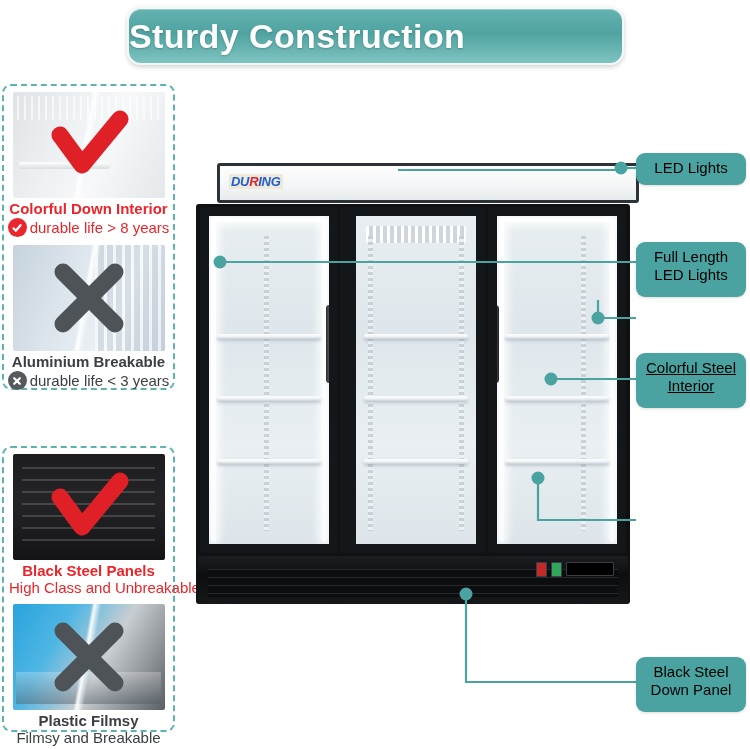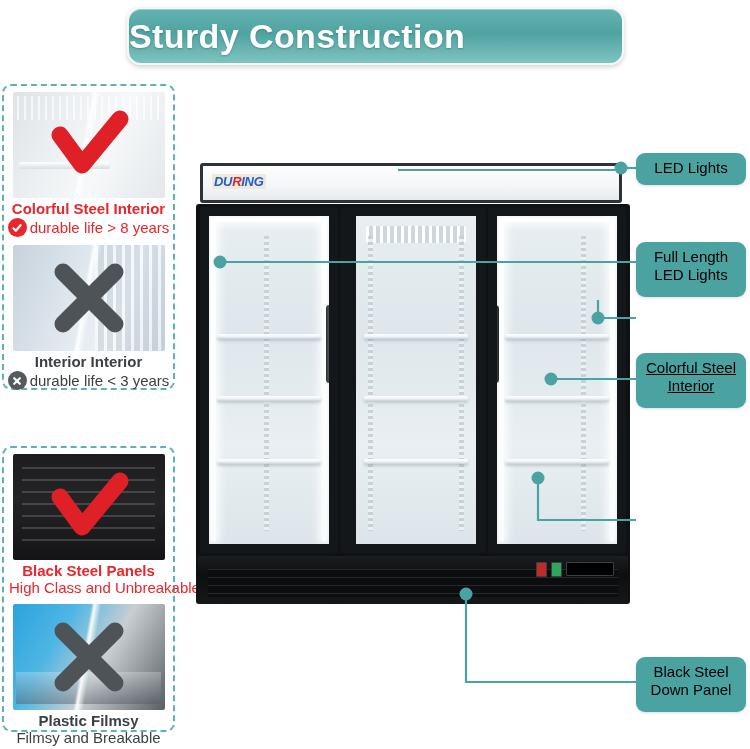--- a/index.html
+++ b/index.html
@@ -172,21 +172,21 @@
   
   .fridge {
     position: absolute;
     left: 196px;
     top: 163px;
     width: 434px;
     height: 477px;
   }
   .fr-header {
     position: absolute;
-    left: 4px; top: 0;
+    left: 21px; top: 0;
     width: 422px; height: 40px;
     background: linear-gradient(180deg,#fdfdfd 0%, #f4f6f7 60%, #e7eaec 100%);
     border: 3px solid #2b3238;
     border-radius: 3px;
     box-sizing: border-box;
   }
   .logo {
     position: absolute;
     left: 9px; top: 8px;
     font-size: 13px;
@@ -366,21 +366,21 @@
           <div class="ph-grille"></div>
           <div class="ph-shelf" style="top:66%;"></div>
           <div class="ph-panelline"></div>
           <div class="mark">
             <svg viewBox="0 0 86 72">
               <path d="M14 26 L36 56 L74 10" fill="none" stroke="#e02027" stroke-width="17" stroke-linecap="round" stroke-linejoin="round"></path>
             </svg>
           </div>
         </div>
         <div class="card-caption">
-          <span class="cap-title">Colorful Steel Interior</span>
+          <span class="cap-title">Colorful Down Interior</span>
           <div class="cap-sub-row">
             <span class="badge badge-yes">
               <svg width="12" height="12" viewBox="0 0 12 12">
                 <path d="M2.5 6.3 L4.8 8.8 L9.5 3.2" fill="none" stroke="#ffffff" stroke-width="2.2" stroke-linecap="round" stroke-linejoin="round"></path>
               </svg>
             </span>
             <span class="cap-sub">durable life &gt; 8 years</span>
           </div>
         </div>
       </div>
@@ -389,21 +389,21 @@
         <div class="photo photo-a2">
           <div class="ph-ridges"></div>
           <div class="ph-panelline"></div>
           <div class="mark">
             <svg viewBox="0 0 86 72">
               <path d="M17 10 L69 62 M69 10 L17 62" fill="none" stroke="#4e5357" stroke-width="17" stroke-linecap="round"></path>
             </svg>
           </div>
         </div>
         <div class="card-caption">
-          <span class="cap-title">Interior Interior</span>
+          <span class="cap-title">Aluminium Breakable</span>
           <div class="cap-sub-row">
             <span class="badge badge-no">
               <svg width="12" height="12" viewBox="0 0 12 12">
                 <path d="M3.2 3.2 L8.8 8.8 M8.8 3.2 L3.2 8.8" fill="none" stroke="#ffffff" stroke-width="2.2" stroke-linecap="round"></path>
               </svg>
             </span>
             <span class="cap-sub">durable life &lt; 3 years</span>
           </div>
         </div>
       </div>

